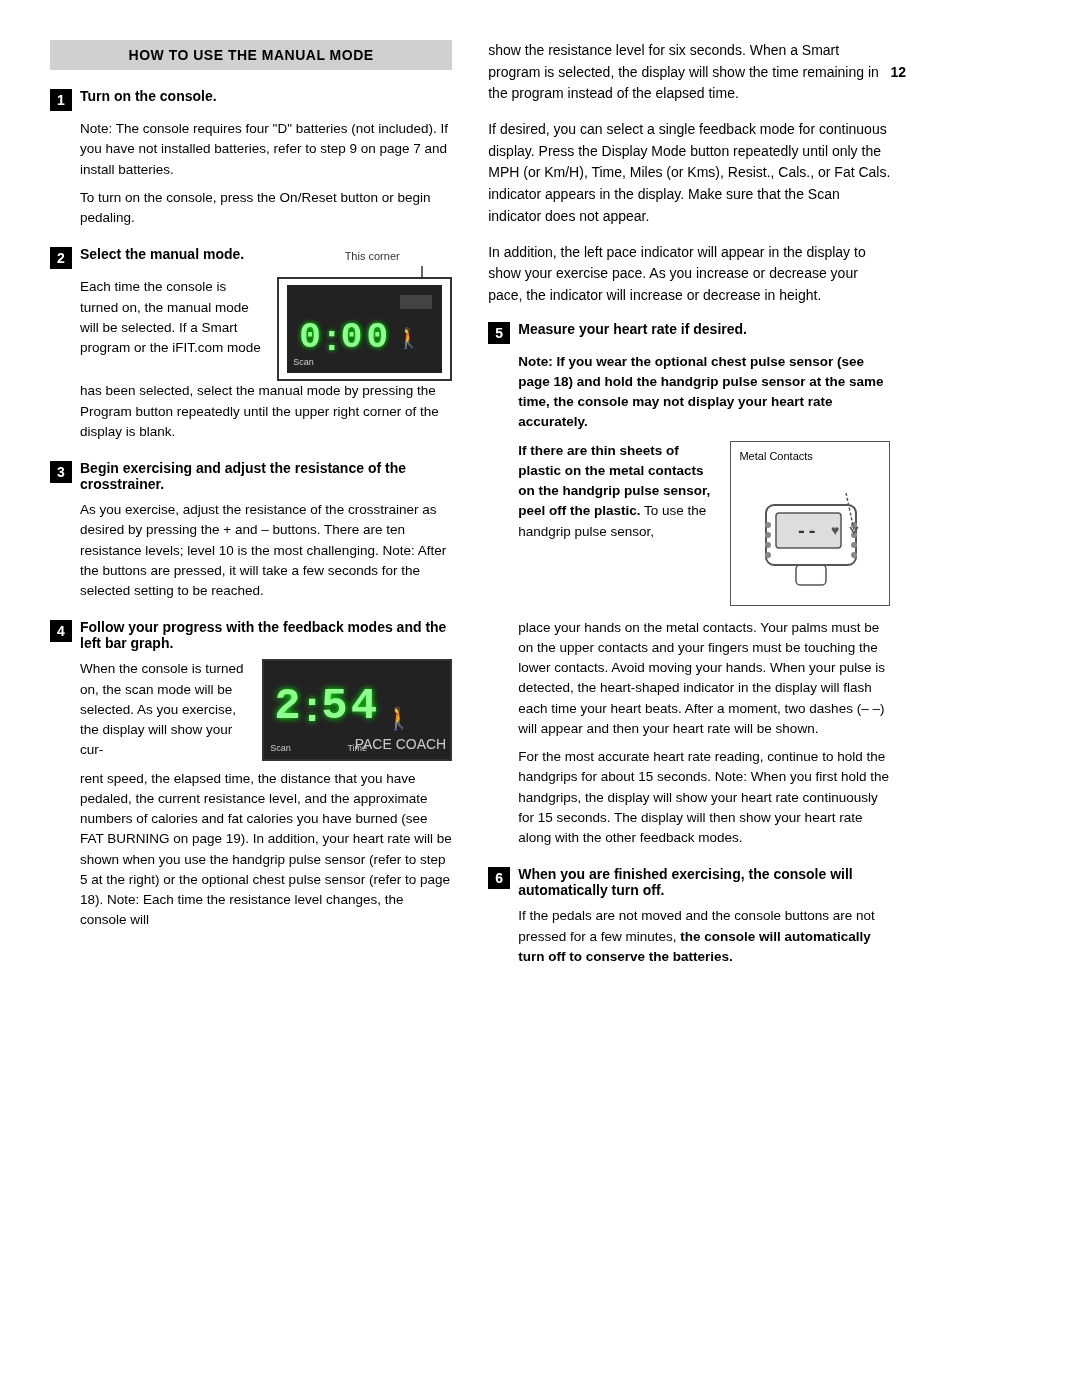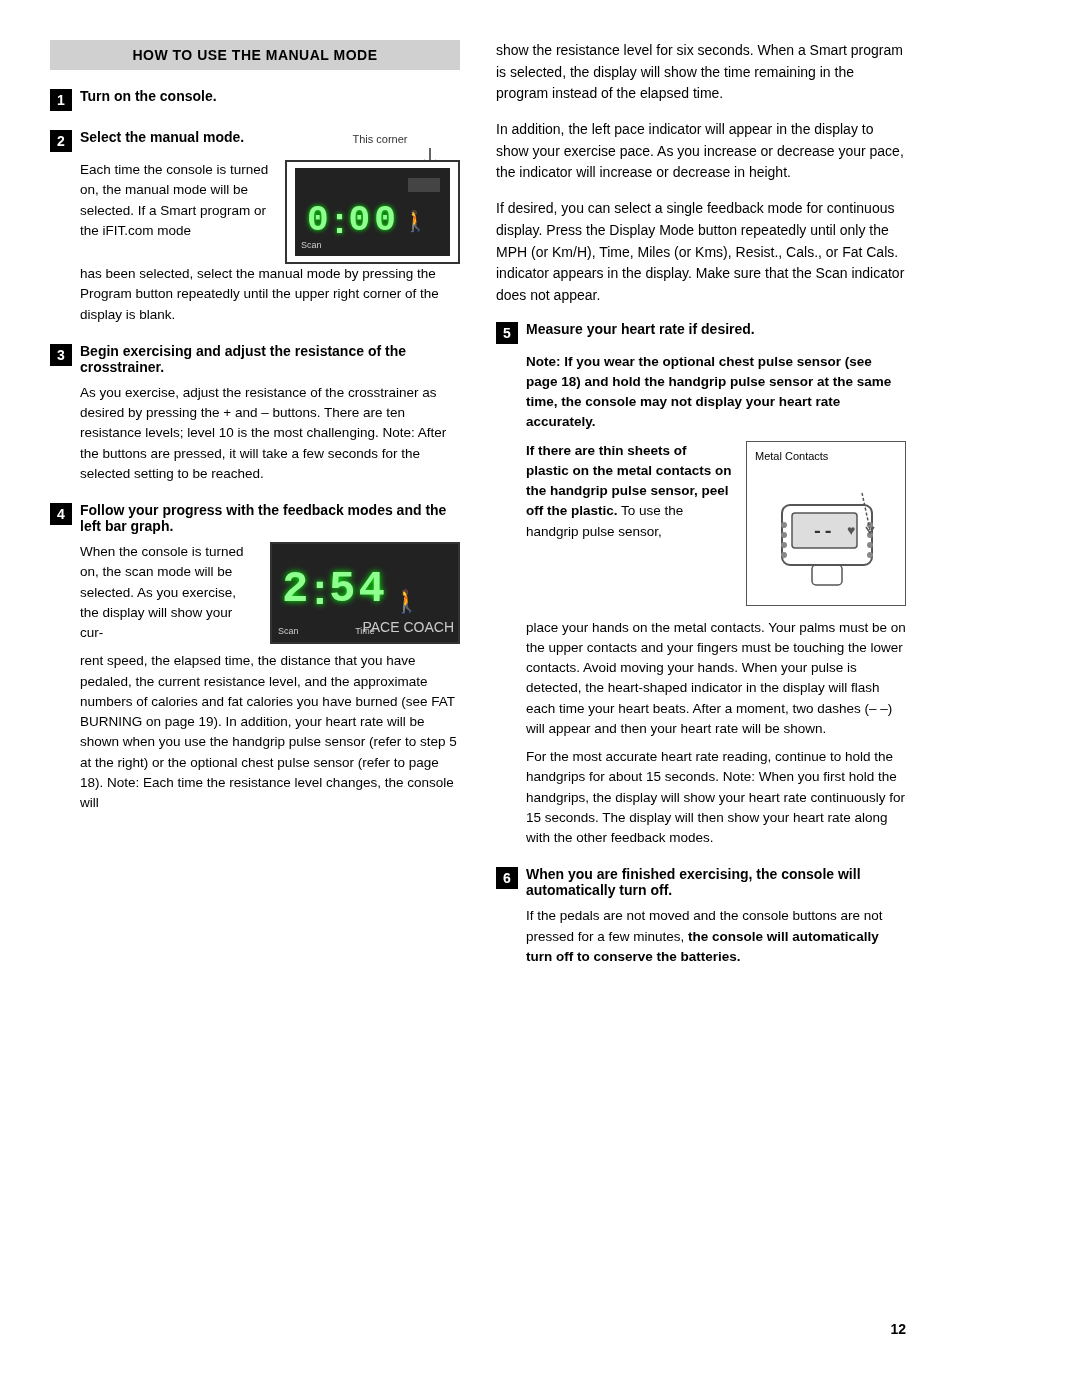--- a/index.html
+++ b/index.html
@@ -10,21 +10,21 @@
       font-family: Arial, Helvetica, sans-serif;
       font-size: 14px;
       color: #000;
       padding: 0;
     }
     .page {
       width: 956px;
       min-height: 1397px;
       padding: 40px 50px 60px 50px;
       display: flex;
-      flex-direction: column;
+      flex-direction: row;
     }
     .two-col {
       display: flex;
       flex-direction: row;
       gap: 36px;
       flex: 1;
     }
     .left-col {
       flex: 1;
       max-width: 490px;
@@ -233,20 +233,24 @@
 <div class="page">
   <div class="two-col">
 
     <div class="left-col">
       <div class="section-header">HOW TO USE THE MANUAL MODE</div>
 
       <div class="step">
         <div class="step-title">
           <div class="step-number">1</div>
           <span class="step-title-text">Turn on the console.</span>
+        </div>
+        <div class="step-body">
+          <p>Note: The console requires four "D" batteries (not included). If you have not installed batteries, refer to step 9 on page 7 and install batteries.</p>
+          <p>To turn on the console, press the On/Reset button or begin pedaling.</p>
         </div>
       </div>
 
       <div class="step">
         <div class="step-title">
           <div class="step-number">2</div>
           <span class="step-title-text">Select the manual mode.</span>
         </div>
         <div class="step-body">
           <div class="step-with-image">
@@ -322,22 +326,22 @@
             </div>
           </div>
           <p>rent speed, the elapsed time, the distance that you have pedaled, the current resistance level, and the approximate numbers of calories and fat calories you have burned (see FAT BURNING on page 19). In addition, your heart rate will be shown when you use the handgrip pulse sensor (refer to step 5 at the right) or the optional chest pulse sensor (refer to page 18). Note: Each time the resistance level changes, the console will</p>
         </div>
       </div>
     </div>
 
     <div class="right-col">
       <div class="right-col-text">
         <p>show the resistance level for six seconds. When a Smart program is selected, the display will show the time remaining in the program instead of the elapsed time.</p>
+        <p>If desired, you can select a single feedback mode for continuous display. Press the Display Mode button repeatedly until only the MPH (or Km/H), Time, Miles (or Kms), Resist., Cals., or Fat Cals. indicator appears in the display. Make sure that the Scan indicator does not appear.</p>
         <p>In addition, the left pace indicator will appear in the display to show your exercise pace. As you increase or decrease your pace, the indicator will increase or decrease in height.</p>
-        <p>If desired, you can select a single feedback mode for continuous display. Press the Display Mode button repeatedly until only the MPH (or Km/H), Time, Miles (or Kms), Resist., Cals., or Fat Cals. indicator appears in the display. Make sure that the Scan indicator does not appear.</p>
       </div>
 
       <div class="step-right">
         <div class="step-right-title">
           <div class="step-number">5</div>
           <span class="step-title-text">Measure your heart rate if desired.</span>
         </div>
         <div class="step-right-body">
           <p><strong>Note: If you wear the optional chest pulse sensor (see page 18) and hold the handgrip pulse sensor at the same time, the console may not display your heart rate accurately.</strong></p>
 

